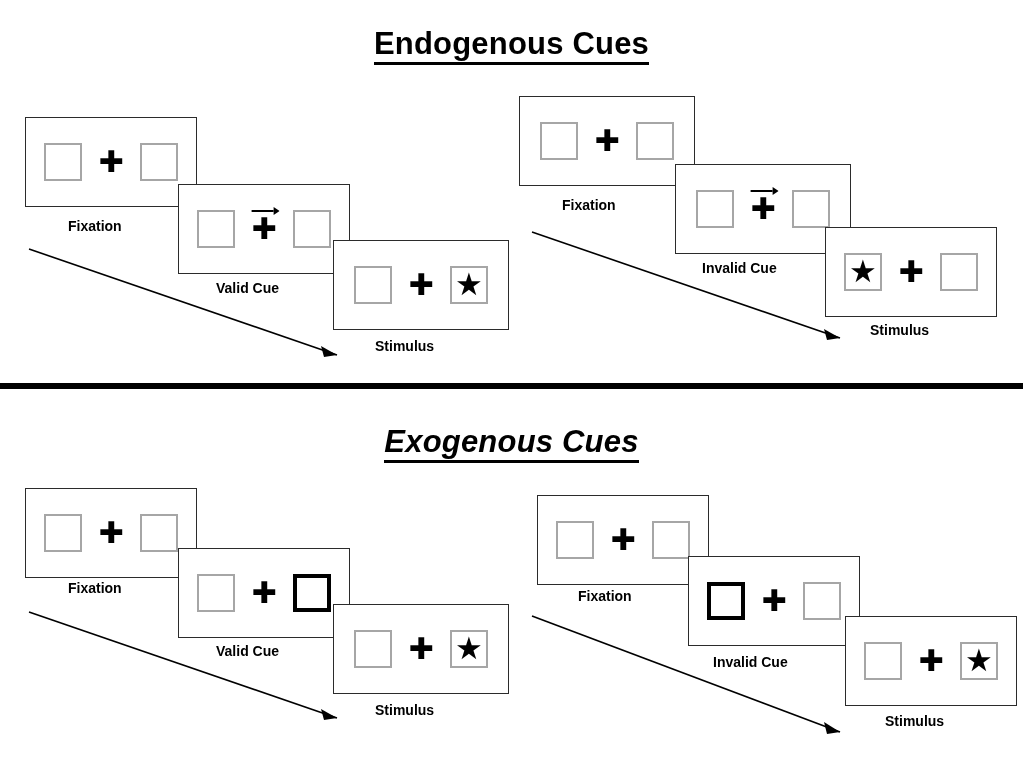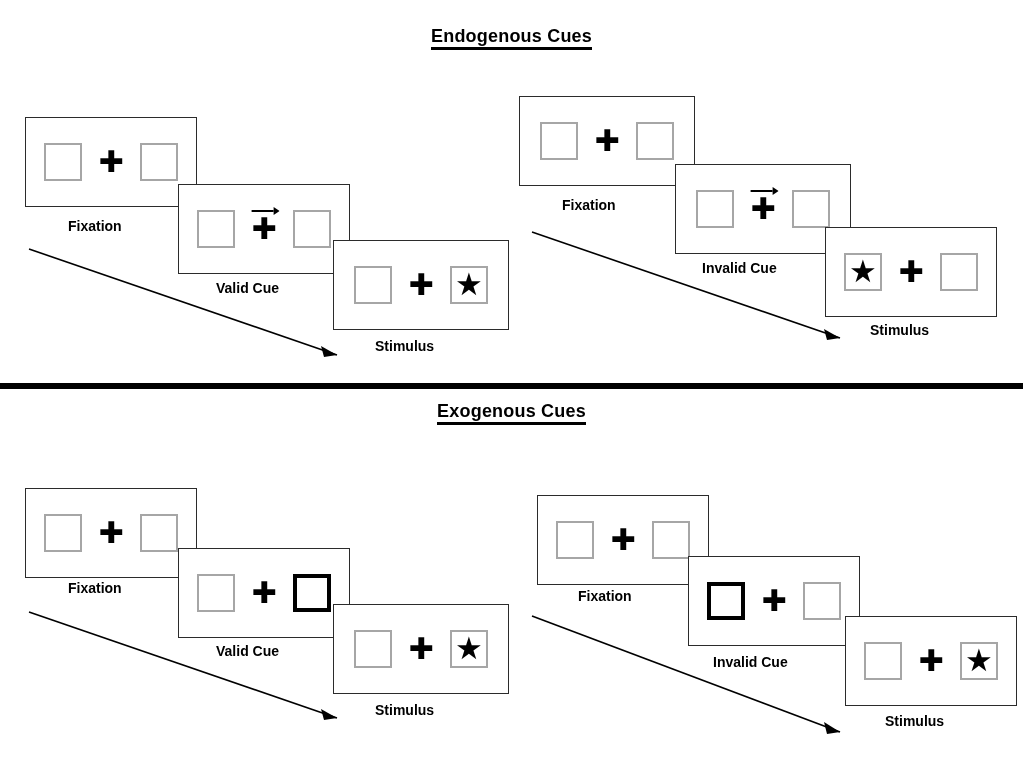--- a/index.html
+++ b/index.html
@@ -14,21 +14,21 @@
     font-family: "Liberation Sans", sans-serif;
     color: #000000;
     overflow: hidden;
   }
 
   
   .section-title {
     position: absolute;
     width: 100%;
     text-align: center;
-    font-size: 18px;
+    font-size: 31px;
     font-weight: bold;
     letter-spacing: 0.2px;
   }
   .section-title span {
     border-bottom: 3px solid #000;
     padding-bottom: 1px;
   }
 
   
   .divider {
@@ -232,21 +232,21 @@
 </div>
 <div class="caption" style="left:870px; top:322px;">Stimulus</div>
 
 <svg class="time-arrow" style="left:528px; top:228px;" width="330" height="120" viewBox="0 0 330 120">
   <line x1="4" y1="4" x2="312" y2="110" stroke="#000" stroke-width="1.6"></line>
   <polygon points="312,110 296,101 299,112" fill="#000"></polygon>
 </svg>
 
 <div class="divider" style="top: 383px;"></div>
 
-<div class="section-title" style="top: 401px;">
+<div class="section-title" style="top: 424px; font-style: italic;">
   <span>Exogenous Cues</span>
 </div>
 
 <div class="frame" style="left:25px; top:488px; width:172px; height:90px;">
   <div class="frame-inner">
     <div class="cell">
       
     </div>
     <div class="center-col">
 

